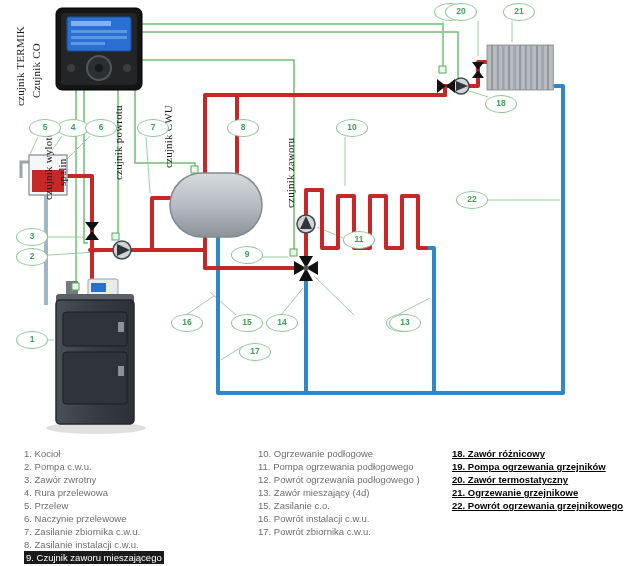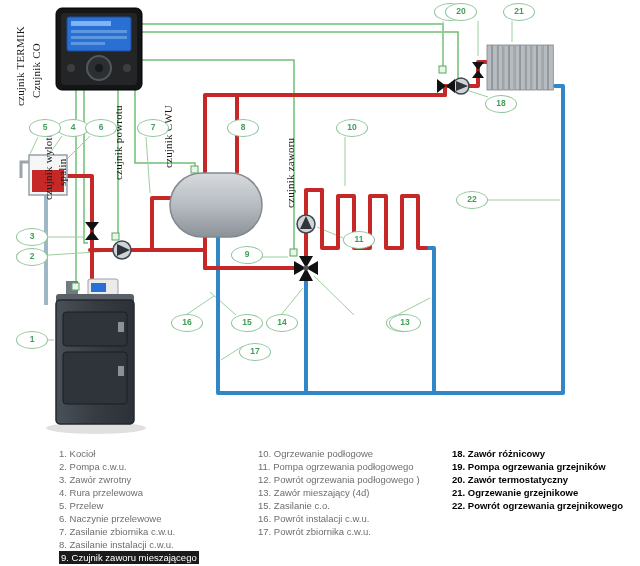--- a/index.html
+++ b/index.html
@@ -222,21 +222,21 @@
   <div class="marker" style="left:266px; top:314px;">14</div>
   <div class="marker" style="left:231px; top:314px;">15</div>
   <div class="marker" style="left:171px; top:314px;">16</div>
   <div class="marker" style="left:239px; top:343px;">17</div>
   <div class="marker" style="left:485px; top:95px;">18</div>
   <div class="marker" style="left:434px; top:3px;">19</div>
   <div class="marker" style="left:445px; top:3px;">20</div>
   <div class="marker" style="left:503px; top:3px;">21</div>
   <div class="marker" style="left:456px; top:191px;">22</div>
 
-  <div class="legend-col" style="left:24px;margin-left:35px;">
+  <div class="legend-col" style="left:24px;">
     <div class="li">1. Kocioł</div>
     <div class="li">2. Pompa c.w.u.</div>
     <div class="li">3. Zawór zwrotny</div>
     <div class="li">4. Rura przelewowa</div>
     <div class="li">5. Przelew</div>
     <div class="li">6. Naczynie przelewowe</div>
     <div class="li">7. Zasilanie zbiornika c.w.u.</div>
     <div class="li">8. Zasilanie instalacji c.w.u.</div>
     <div class="li"><span class="hl">9. Czujnik zaworu mieszającego</span></div>
   </div>
@@ -244,21 +244,21 @@
   <div class="legend-col" style="left:258px;">
     <div class="li">10. Ogrzewanie podłogowe</div>
     <div class="li">11. Pompa ogrzewania podłogowego</div>
     <div class="li">12. Powrót ogrzewania podłogowego )</div>
     <div class="li">13. Zawór mieszający (4d)</div>
     <div class="li">15. Zasilanie c.o.</div>
     <div class="li">16. Powrót instalacji c.w.u.</div>
     <div class="li">17. Powrót zbiornika c.w.u.</div>
   </div>
 
-  <div class="legend-col bold" style="left:452px;">
+  <div class="legend-col bold" style="left:452px;text-decoration:underline;">
     <div class="li">18. Zawór różnicowy</div>
     <div class="li">19. Pompa ogrzewania grzejników</div>
     <div class="li">20. Zawór termostatyczny</div>
     <div class="li">21. Ogrzewanie grzejnikowe</div>
     <div class="li">22. Powrót ogrzewania grzejnikowego</div>
   </div>
 
 </div>
 
 </body></html>

